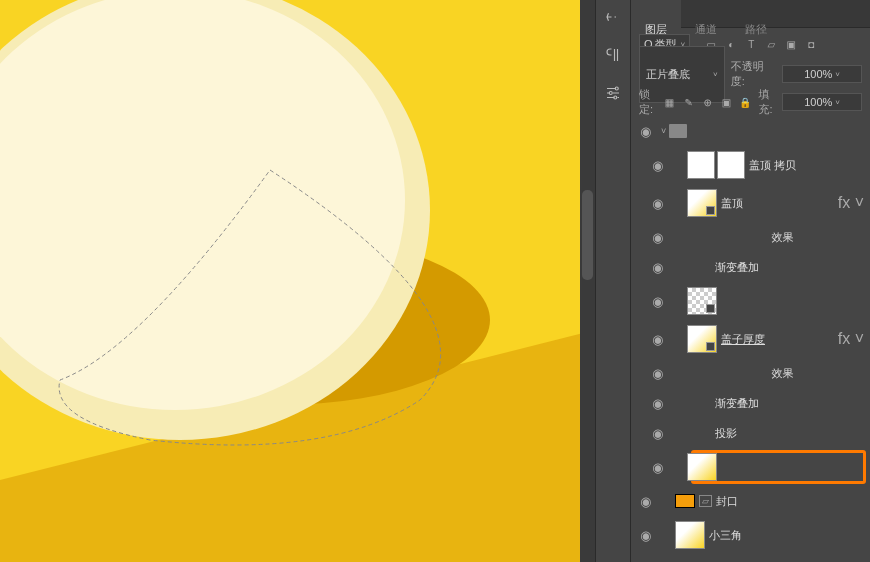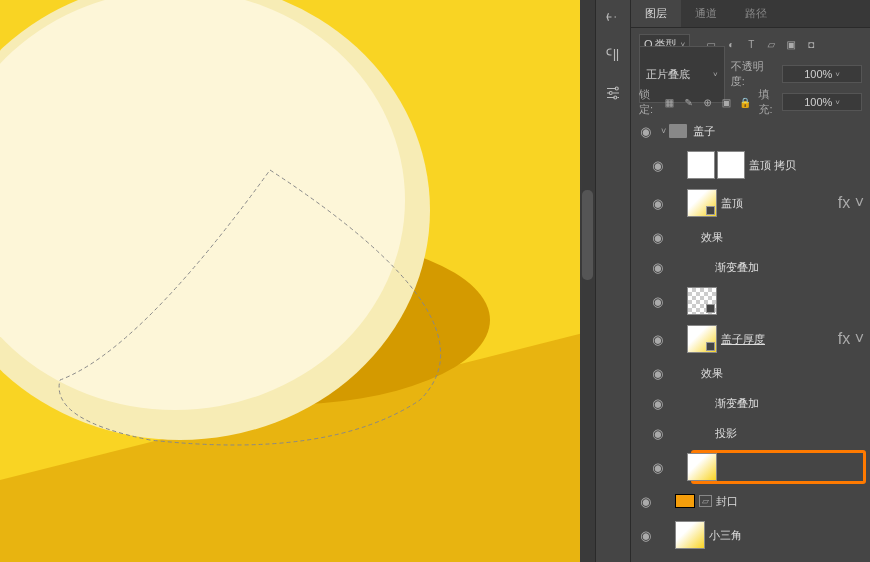--- a/index.html
+++ b/index.html
@@ -5,21 +5,21 @@
     * { margin: 0; padding: 0; box-sizing: border-box; }
     body { font-family: -apple-system, "PingFang SC", sans-serif; font-size: 11px; width: 870px; height: 562px; overflow: hidden; background: #454545; color: #d0d0d0; display: flex; }
     .canvas { width: 595px; height: 562px; position: relative; overflow: hidden; }
     .canvas-img { position: absolute; inset: 0; }
     .scrollbar-v { position: absolute; right: 0; top: 0; width: 15px; height: 562px; background: #3a3a3a; }
     .scrollbar-thumb { position: absolute; top: 190px; width: 11px; left: 2px; height: 90px; background: #555; border-radius: 5px; }
     .right-col { width: 35px; height: 562px; background: #454545; display: flex; flex-direction: column; align-items: center; gap: 18px; padding-top: 8px; border-left: 1px solid #2a2a2a; }
     .right-icon svg { width: 18px; height: 18px; fill: none; stroke: #bbb; stroke-width: 1.5; }
     .panel { width: 240px; height: 562px; background: #454545; display: flex; flex-direction: column; border-left: 1px solid #2a2a2a; }
     .tabs { display: flex; height: 28px; background: #383838; border-bottom: 1px solid #2a2a2a; }
-    .tab { padding: 6px 14px; color: #888; cursor: pointer; }
+    .tab { padding: 22px 14px; color: #888; cursor: pointer; }
     .tab.active { background: #454545; color: #ddd; }
     .filter-row { height: 32px; display: flex; align-items: center; gap: 6px; padding: 0 8px; }
     .type-sel { display: flex; align-items: center; gap: 2px; background: #3a3a3a; border: 1px solid #555; padding: 2px 4px; cursor: pointer; }
     .type-sel .arrow { margin-left: 2px; }
     .ficons { display: flex; gap: 6px; margin-left: 8px; }
     .ficons span { width: 14px; height: 14px; display: flex; align-items: center; justify-content: center; color: #aaa; cursor: pointer; font-size: 10px; }
     .blend-row { height: 28px; display: flex; align-items: center; padding: 0 8px; gap: 6px; }
     .blend-sel { background: #3a3a3a; border: 1px solid #555; padding: 20px 6px; cursor: pointer; display: flex; align-items: center; gap: 4px; width: 88px; justify-content: space-between; }
     .opacity-lbl { color: #aaa; margin-left: auto; }
     .pct-box { background: #3a3a3a; border: 1px solid #555; padding: 2px 21px; display: flex; align-items: center; gap: 3px; }
@@ -28,21 +28,21 @@
     .lock-lbl { color: #aaa; }
     .lock-icons { display: flex; gap: 5px; }
     .lock-icons span { width: 14px; height: 14px; display: flex; align-items: center; justify-content: center; color: #aaa; font-size: 10px; cursor: pointer; }
     .fill-lbl { margin-left: auto; color: #aaa; }
     .layers { flex: 1; overflow-y: auto; }
     .layer { display: flex; align-items: center; height: 38px; padding-right: 6px; }
     .layer.small { height: 30px; }
     .eye { width: 30px; display: flex; justify-content: center; color: #aaa; cursor: pointer; font-size: 13px; }
     .eye.indented { margin-left: 12px; }
     .indent1 { margin-left: 14px; }
-    .indent2 { margin-left: 28px; }
+    .indent2 { margin-left: 28px; text-align: center; }
     .indent3 { margin-left: 42px; }
     .thumb { width: 30px; height: 28px; border: 1px solid #888; background: #fff; margin-right: 4px; position: relative; flex-shrink: 0; }
     .thumb.smart::after { content: ""; position: absolute; right: 1px; bottom: 1px; width: 7px; height: 7px; background: #444; border: 1px solid #999; }
     .thumb.dual { display: flex; width: 58px; border: none; gap: 2px; background: none; }
     .thumb.dual span { width: 28px; height: 28px; border: 1px solid #888; background: #fff; }
     .layer-name { color: #ddd; flex: 1; white-space: nowrap; overflow: hidden; }
     .layer-name.underline { text-decoration: underline; }
     .fx-label { color: #aaa; font-size: 16px; margin-left: auto; }
     .folder-toggle { color: #aaa; margin-right: 3px; font-size: 9px; cursor: pointer; }
     .folder-icon { width: 18px; height: 14px; background: #888; margin-right: 6px; border-radius: 1px; }
@@ -134,21 +134,20 @@
       <span>100%</span>
       <span class="arrow">˅</span>
     </div>
   </div>
 
   <div class="layers">
     <div class="layer small">
       <span class="eye">◉</span>
       <span class="folder-toggle">˅</span>
       <div class="folder-icon"></div>
-      <span class="layer-name">盖子</span>
     </div>
 
     <div class="layer">
       <span class="eye indented">◉</span>
       <div class="indent1 thumb dual">
           <span class="checker smart"></span>
           <span></span>
         </div>
       <span class="layer-name">盖顶 拷贝</span>
     </div>

